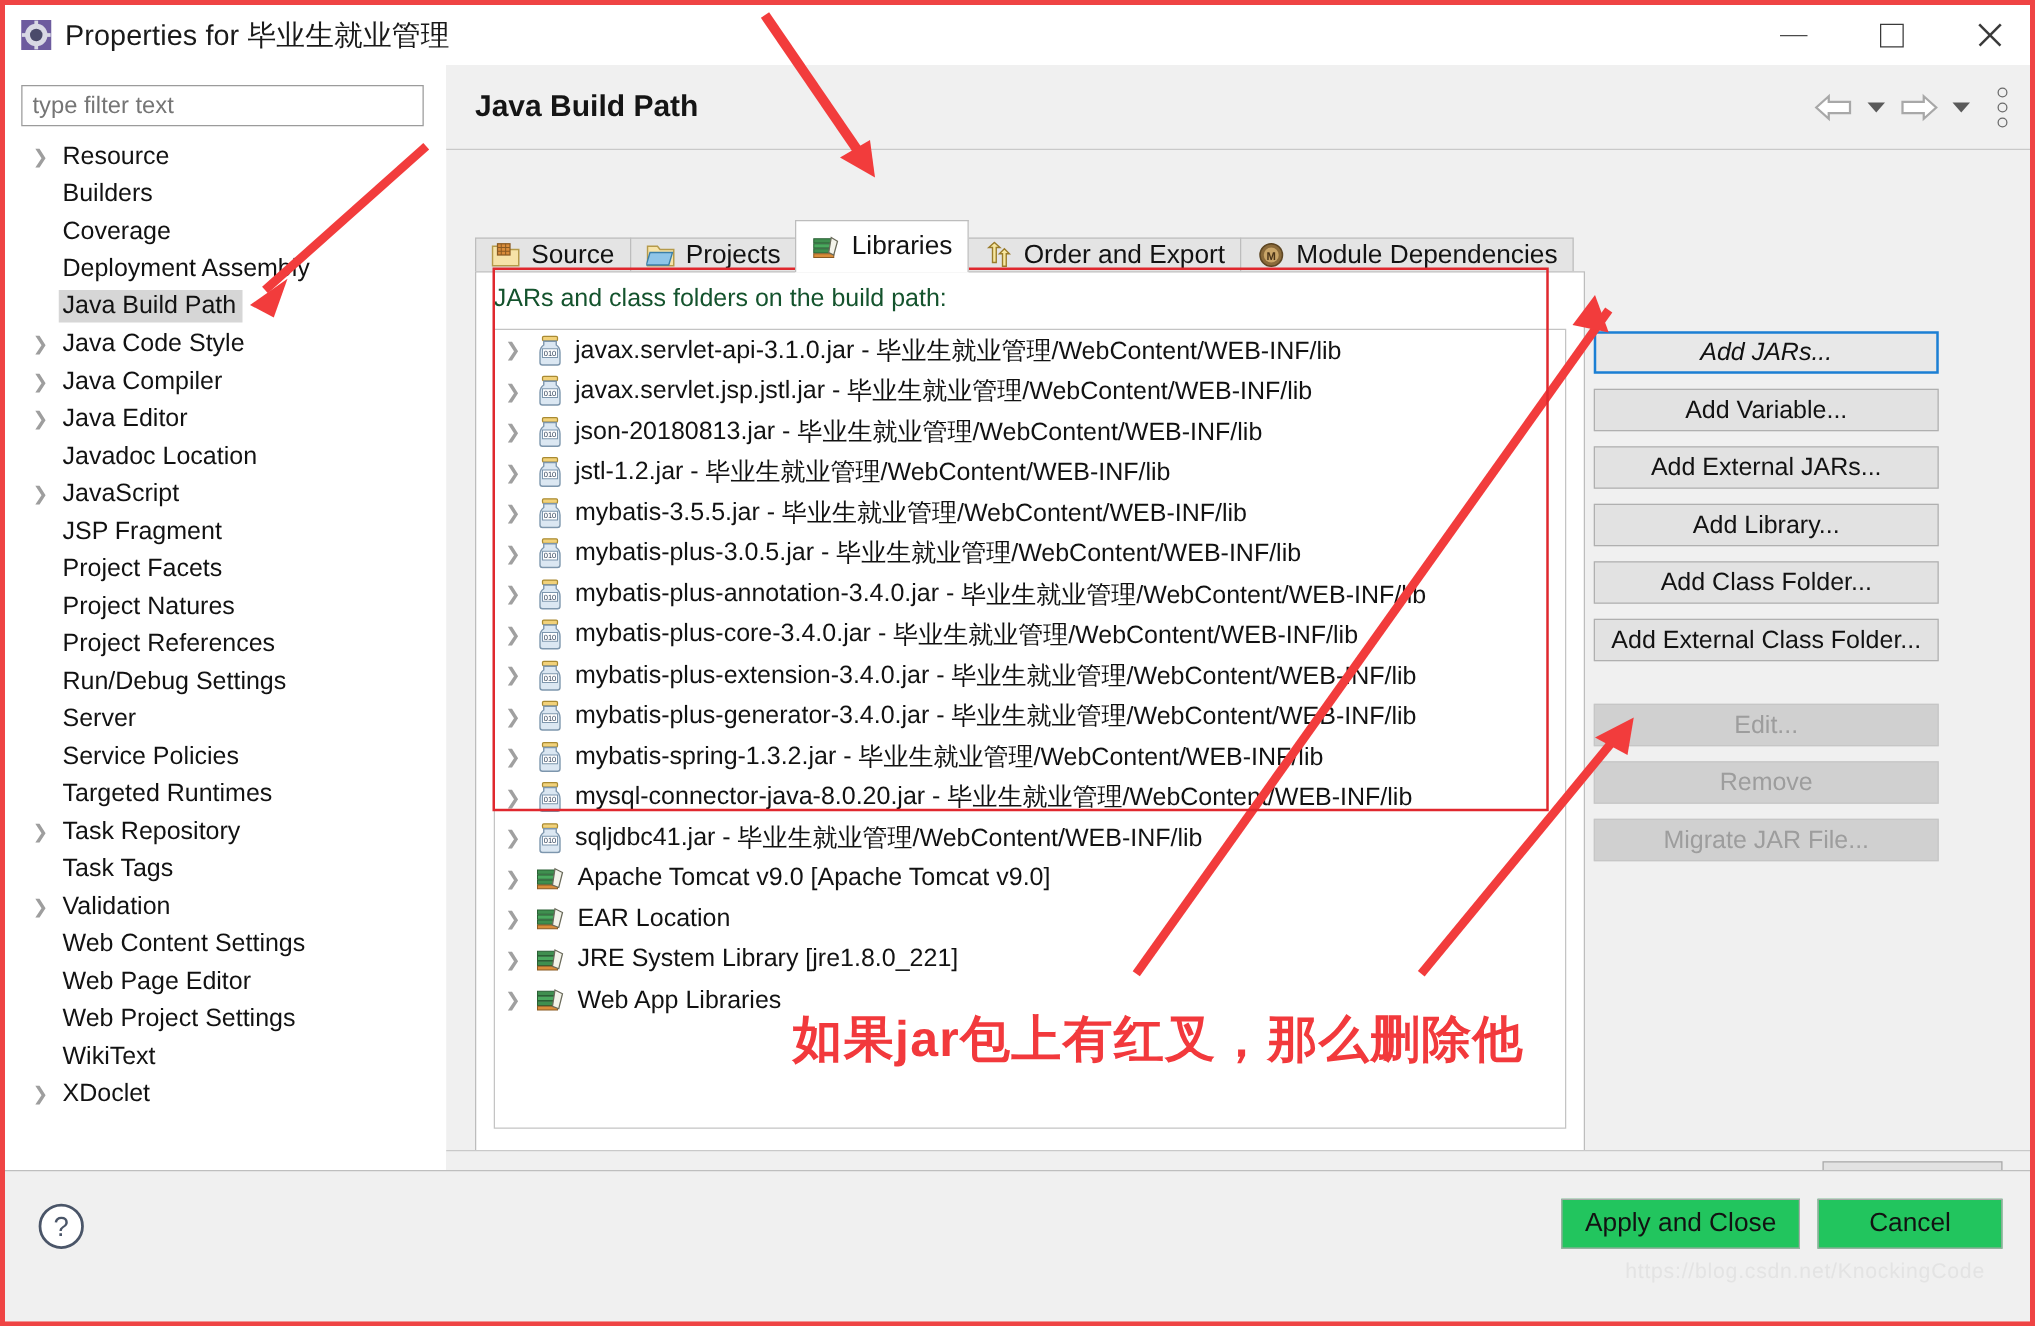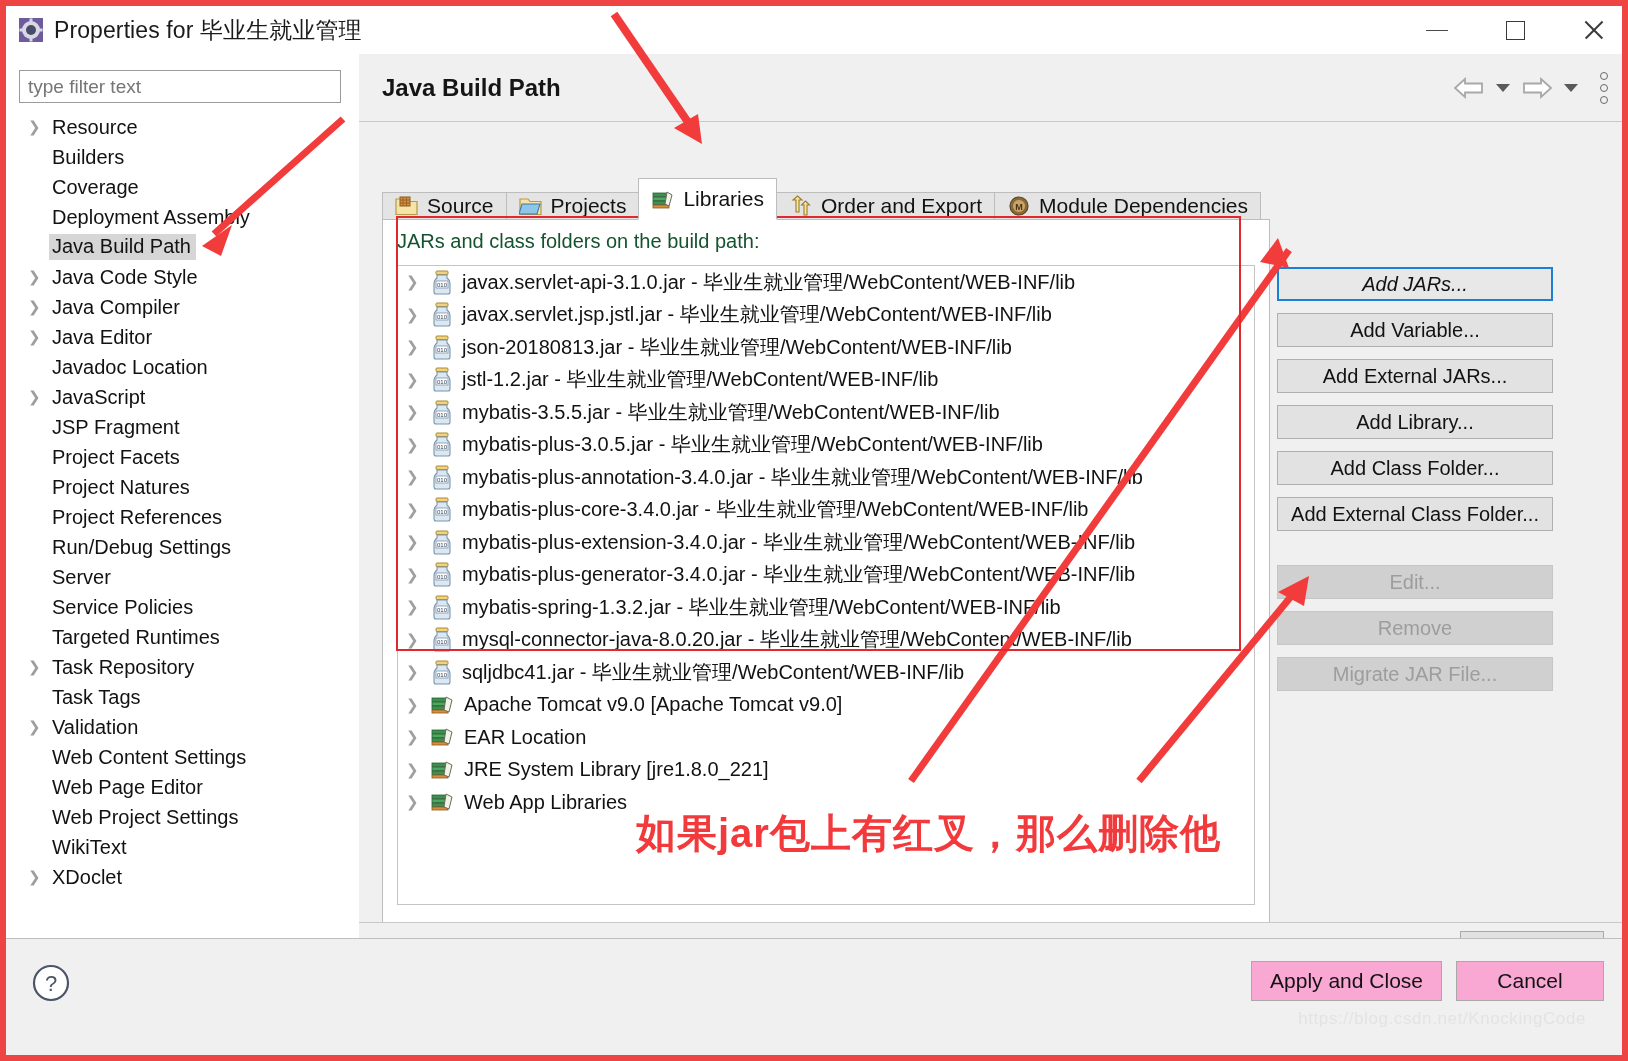--- a/index.html
+++ b/index.html
@@ -7,21 +7,21 @@
     margin: 0; padding: 0;
     width: 1628px; height: 1061px;
     overflow: hidden;
     font-family: "Liberation Sans", sans-serif;
     background: #ffffff;
   }
   #app {
     position: relative;
     width: 1628px; height: 1061px;
     background: #ffffff;
-    border: 6px solid #ef4444;
+    border: 4px solid #ef4444;
     overflow: hidden;
   }
 
   
   .titlebar {
     position: absolute; left: 0; top: 0;
     width: 1626px; height: 48px;
     background: #ffffff;
     display: flex; align-items: center;
   }
@@ -267,21 +267,21 @@
     position: absolute; left: 25px; top: 24px;
     width: 40px; height: 40px;
   }
   .footer-btns {
     position: absolute; right: 28px; top: 22px;
     display: flex; gap: 14px;
   }
   .footer-btn {
     height: 40px; min-width: 170px;
     padding: 0 18px;
-    background: #f9a8d4; border: 1px solid #a9a9a9;
+    background: #22c55e; border: 1px solid #a9a9a9;
     font-size: 21px; color: #121212;
     display: flex; align-items: center; justify-content: center;
     font-family: "Liberation Sans", sans-serif;
     white-space: nowrap;
   }
   .footer-btn.narrow { min-width: 148px; }
   .watermark {
     position: absolute; right: 36px; top: 1003px;
     font-size: 17px; color: #e3e3e3;
     letter-spacing: .6px;

